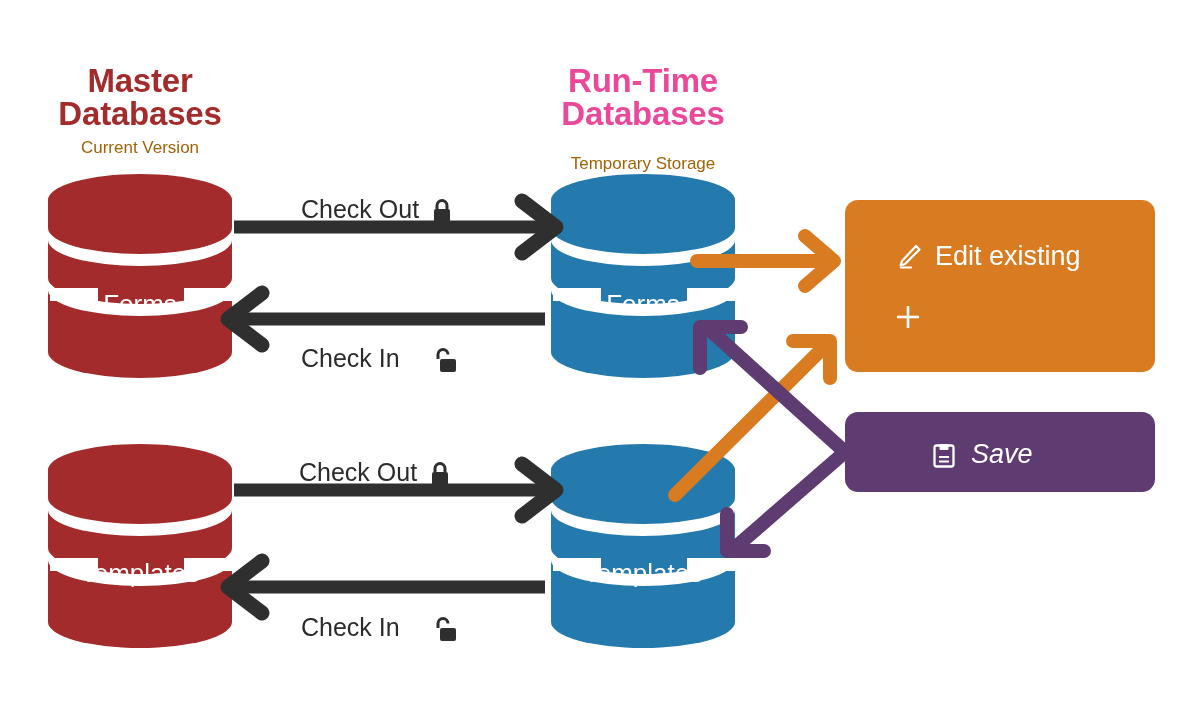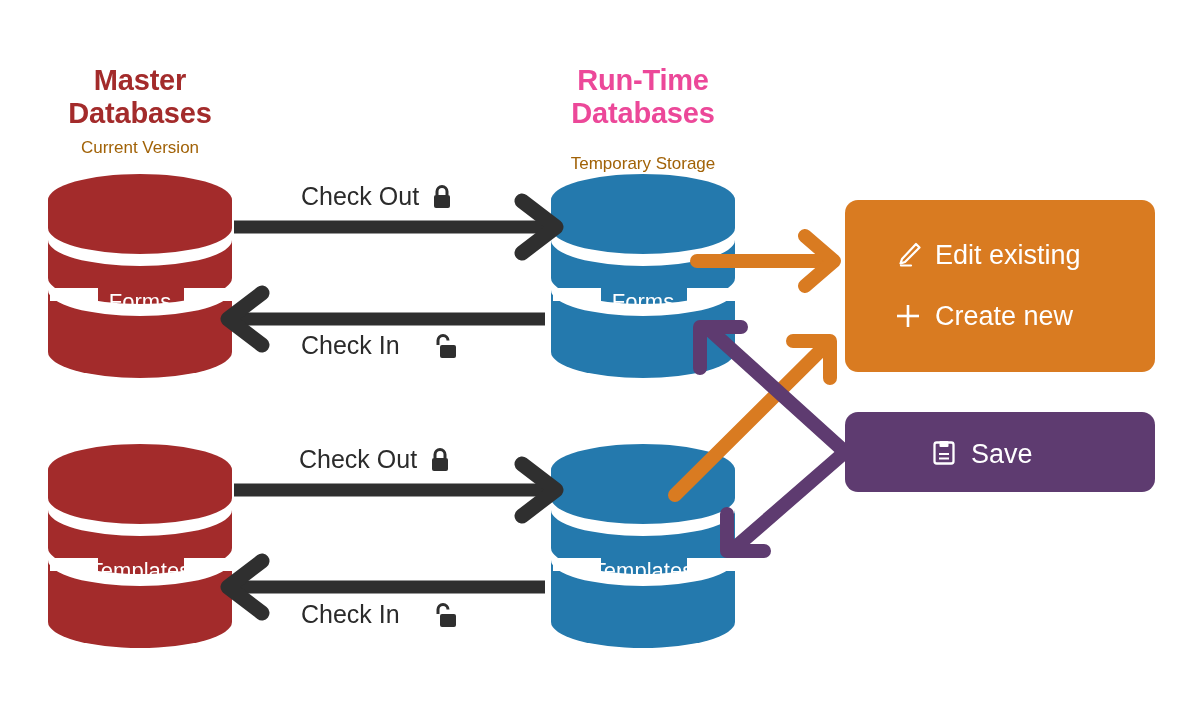--- a/index.html
+++ b/index.html
@@ -17,69 +17,70 @@
   #stage {
     position: absolute;
     left: 0; top: 0;
     width: 1200px;
     height: 720px;
   }
   .col-title {
     position: absolute;
     text-align: center;
     font-weight: bold;
-    font-size: 29px;
+    font-size: 33px;
     line-height: 33px;
     letter-spacing: -0.2px;
   }
   .col-sub {
     position: absolute;
     text-align: center;
     font-size: 17px;
     color: #a16207;
   }
   .edge-label {
     position: absolute;
     font-size: 25px;
     color: #2b2b2b;
     white-space: nowrap;
     display: flex;
-    align-items: center;
+    align-items: flex-end;
+    margin-top: 13px;
   }
   .lock-ico {
     display: inline-block;
     margin-left: 12px;
     line-height: 0;
   }
   .panel {
     position: absolute;
     border-radius: 13px;
     box-sizing: border-box;
     display: flex;
     flex-direction: column;
     justify-content: center;
   }
   .panel-row {
     display: flex;
-    align-items: flex-start;
+    align-items: flex-end;
     color: #ffffff;
     font-size: 27px;
   }
   .panel-ico {
     width: 54px;
     min-width: 54px;
     display: flex;
     justify-content: center;
     align-items: center;
     line-height: 0;
   }
   .db-label {
     position: absolute;
     color: #ffffff;
-    font-size: 22px;
+    font-size: 26px;
     text-align: center;
     white-space: nowrap;
     pointer-events: none;
   }
 </style>
 </head>
 <body>
 
 <div id="stage">
 
@@ -231,26 +232,25 @@
       </span>
       <span>Edit existing</span>
     </div>
     <div class="panel-row" style="margin:0 0 0 36px;">
       <span class="panel-ico">
         <svg width="30" height="30" viewBox="0 0 30 30">
           <line x1="15" y1="4" x2="15" y2="26" stroke="#ffffff" stroke-width="2.6"></line>
           <line x1="4" y1="15" x2="26" y2="15" stroke="#ffffff" stroke-width="2.6"></line>
         </svg>
       </span>
-      <span>Create new</span>
     </div>
   </div>
 
   <div class="panel" style="left:845px; top:412px; width:310px; height:80px; background:#5E3B70;">
-    <div class="panel-row" style="margin:4px 0 0 72px;">
+    <div class="panel-row" style="margin:4px 0 0 72px;font-style:italic;">
       <span class="panel-ico">
         <svg width="28" height="28" viewBox="0 0 28 28">
           <rect x="4.5" y="3.5" width="19" height="21" rx="2.2" fill="none" stroke="#ffffff" stroke-width="2.3"></rect>
           <rect x="9.5" y="2" width="9" height="6" rx="1" fill="#ffffff"></rect>
           <line x1="9" y1="15" x2="19" y2="15" stroke="#ffffff" stroke-width="2"></line>
           <line x1="9" y1="19.5" x2="19" y2="19.5" stroke="#ffffff" stroke-width="2"></line>
         </svg>
       </span>
       <span>Save</span>
     </div>

